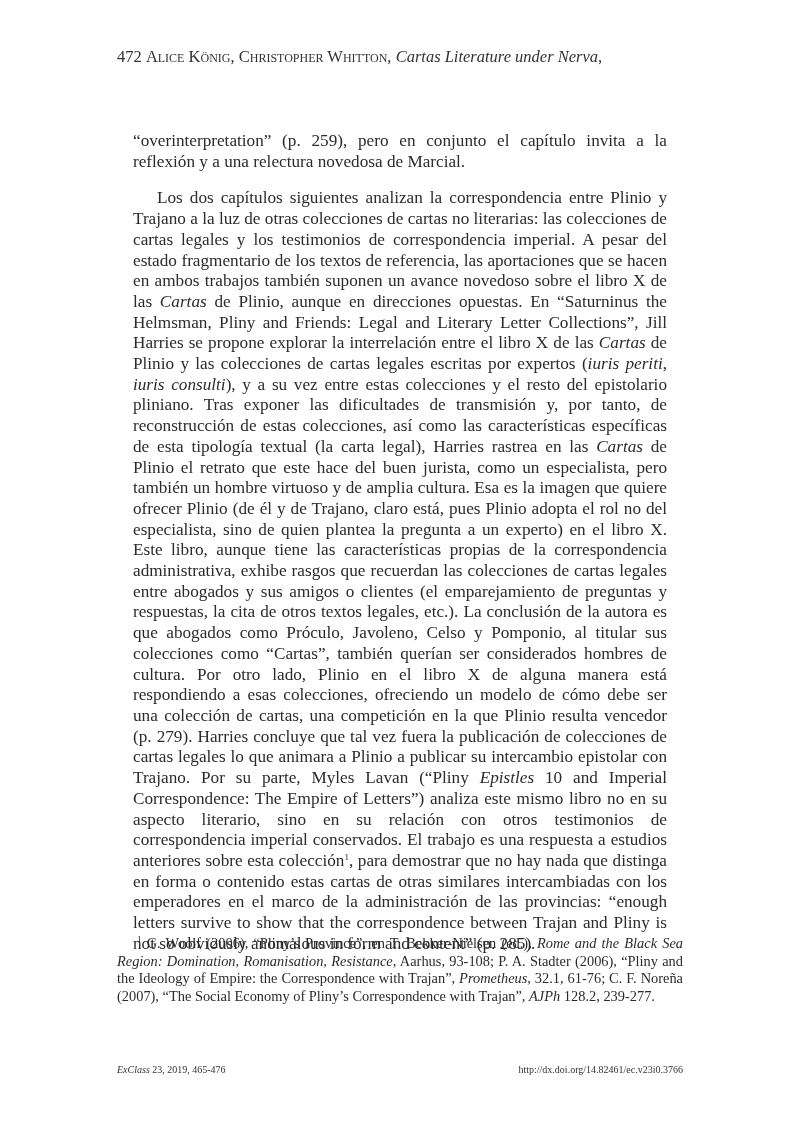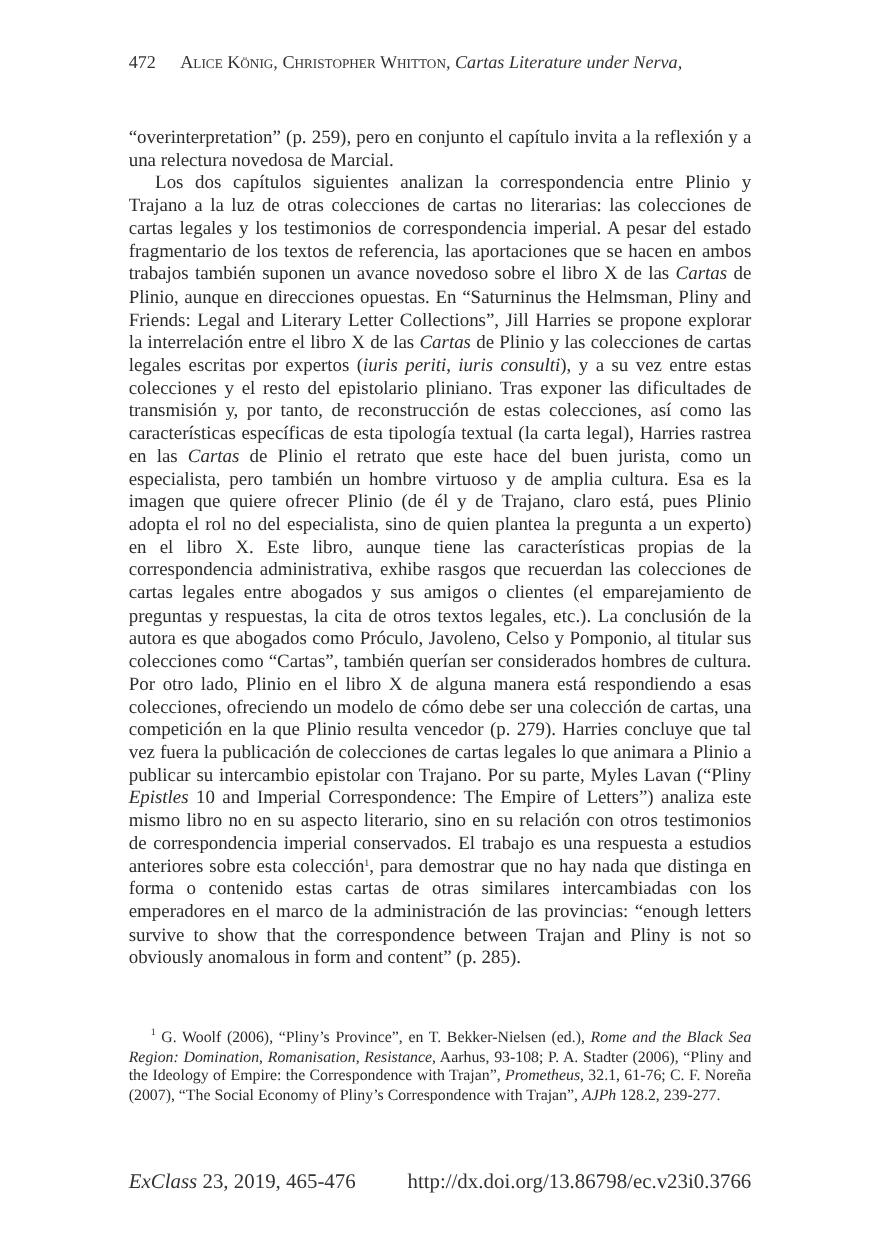--- a/index.html
+++ b/index.html
@@ -1,32 +1,32 @@
 <!DOCTYPE html>
 <html><head>
 <meta charset="utf-8">
 <style>
   html, body { margin: 0; padding: 0; background: #ffffff; }
   body { width: 800px; height: 1129px; position: relative; overflow: hidden;
          font-family: "Liberation Serif", "DejaVu Serif", serif; color: #2b2b2b; }
   .header { position: absolute; top: 47px; left: 117px; font-size: 16.5px; white-space: nowrap; color: #333; }
-  .header .pno { margin-right: 18px; }
+  .header .pno { }
   .header .sc { font-variant: small-caps; text-align: right; }
   .header i { font-style: italic; }
   .body { position: absolute; top: 115px; left: 117px; width: 566px; font-size: 17.2px; line-height: 20.7px;
           text-align: justify; }
-  .body p { margin: 0; }
+  .body p { margin: 16px; }
   .body p.ind { text-indent: 24px; }
   .body i { }
   sup { font-size: 9px; line-height: 0; vertical-align: 6px; }
   .footnote { position: absolute; top: 935px; left: 117px; width: 566px; font-size: 14.4px; line-height: 17.6px;
               text-align: justify; }
   .footnote p { margin: 0; text-indent: 20px; }
   .footnote i { font-style: italic; }
-  .footer { position: absolute; top: 1064px; left: 117px; width: 566px; font-size: 19px; display: flex; justify-content: space-between; color: #333; }
+  .footer { position: absolute; top: 1064px; left: 117px; width: 566px; font-size: 10px; display: flex; justify-content: space-between; color: #333; }
   .footer i { font-style: italic; }
 </style>
 </head>
 <body>
 
 <div class="header">
   <span class="pno">472</span>
   <span class="sc">Alice König, Christopher Whitton,</span>
   <i>Cartas Literature under Nerva,</i>
 </div>
@@ -35,14 +35,14 @@
   <p>“overinterpretation” (p. 259), pero en conjunto el capítulo invita a la reflexión y a una relectura novedosa de Marcial.</p>
   <p class="ind"><span>Los dos capítulos siguientes analizan la correspondencia entre Plinio y Trajano a la luz de otras colecciones de cartas no literarias: las colecciones de cartas legales y los testimonios de correspondencia imperial. A pesar del estado fragmentario de los textos de referencia, las aportaciones que se hacen en ambos trabajos también suponen un avance novedoso sobre el libro X de las </span><i>Cartas</i><span> de Plinio, aunque en direcciones opuestas. En “Saturninus the Helmsman, Pliny and Friends: Legal and Literary Letter Collections”, Jill Harries se propone explorar la interrelación entre el libro X de las </span><i>Cartas</i><span> de Plinio y las colecciones de cartas legales escritas por expertos (</span><i>iuris periti</i><span>, </span><i>iuris consulti</i><span>), y a su vez entre estas colecciones y el resto del epistolario pliniano. Tras exponer las dificultades de transmisión y, por tanto, de reconstrucción de estas colecciones, así como las características específicas de esta tipología textual (la carta legal), Harries rastrea en las </span><i>Cartas</i><span> de Plinio el retrato que este hace del buen jurista, como un especialista, pero también un hombre virtuoso y de amplia cultura. Esa es la imagen que quiere ofrecer Plinio (de él y de Trajano, claro está, pues Plinio adopta el rol no del especialista, sino de quien plantea la pregunta a un experto) en el libro X. Este libro, aunque tiene las características propias de la correspondencia administrativa, exhibe rasgos que recuerdan las colecciones de cartas legales entre abogados y sus amigos o clientes (el emparejamiento de preguntas y respuestas, la cita de otros textos legales, etc.). La conclusión de la autora es que abogados como Próculo, Javoleno, Celso y Pomponio, al titular sus colecciones como “Cartas”, también querían ser considerados hombres de cultura. Por otro lado, Plinio en el libro X de alguna manera está respondiendo a esas colecciones, ofreciendo un modelo de cómo debe ser una colección de cartas, una competición en la que Plinio resulta vencedor (p. 279). Harries concluye que tal vez fuera la publicación de colecciones de cartas legales lo que animara a Plinio a publicar su intercambio epistolar con Trajano. Por su parte, Myles Lavan (“Pliny </span><i>Epistles</i><span> 10 and Imperial Correspondence: The Empire of Letters”) analiza este mismo libro no en su aspecto literario, sino en su relación con otros testimonios de correspondencia imperial conservados. El trabajo es una respuesta a estudios anteriores sobre esta colección</span><sup>1</sup><span>, para demostrar que no hay nada que distinga en forma o contenido estas cartas de otras similares intercambiadas con los emperadores en el marco de la administración de las provincias: “enough letters survive to show that the correspondence between Trajan and Pliny is not so obviously anomalous in form and content” (p. 285).</span></p>
 </div>
 
 <div class="footnote">
   <p><sup>1</sup><span> G. Woolf (2006), “Pliny’s Province”, en T. Bekker-Nielsen (ed.), </span><i>Rome and the Black Sea Region: Domination, Romanisation, Resistance</i><span>, Aarhus, 93-108; P. A. Stadter (2006), “Pliny and the Ideology of Empire: the Correspondence with Trajan”, </span><i>Prometheus</i><span>, 32.1, 61-76; C. F. Noreña (2007), “The Social Economy of Pliny’s Correspondence with Trajan”, </span><i>AJPh</i><span> 128.2, 239-277.</span></p>
 </div>
 
 <div class="footer">
   <span><i>ExClass</i><span> 23, 2019, 465-476</span></span>
-  <span>http://dx.doi.org/13.86798/ec.v23i0.3766</span>
+  <span>http://dx.doi.org/14.82461/ec.v23i0.3766</span>
 </div>
 
 </body></html>

